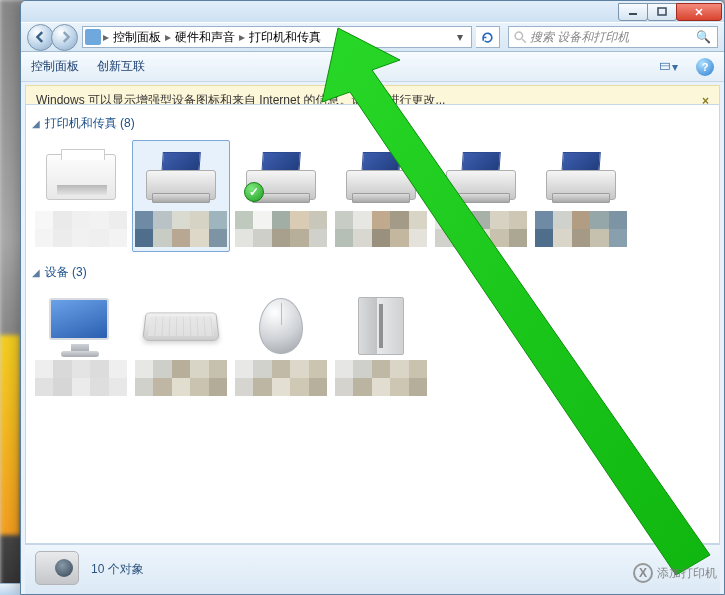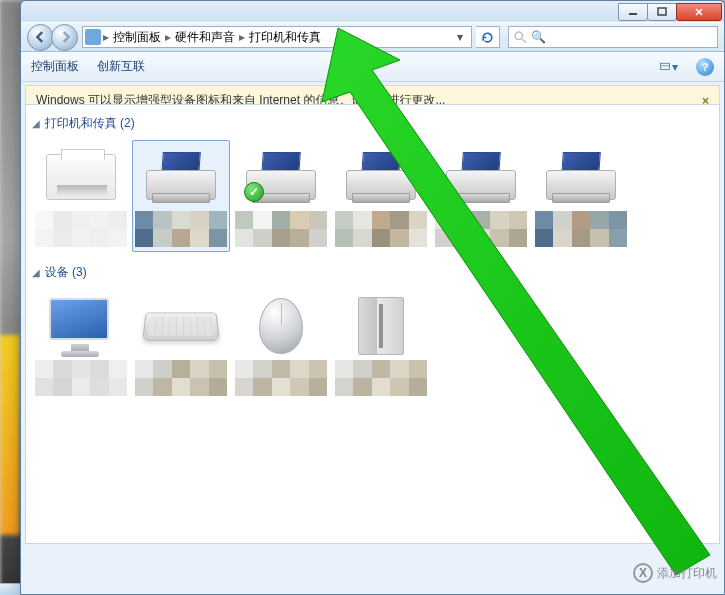--- a/index.html
+++ b/index.html
@@ -147,20 +147,21 @@
       <svg width="13" height="13" viewBox="0 0 12 12">
           <path d="M2 6a4 4 0 1 1 1.3 3" fill="none" stroke="#2a6bbf" stroke-width="1.5"></path>
           <path d="M2 9v-3h3" fill="none" stroke="#2a6bbf" stroke-width="1.5"></path>
         </svg>
     </div>
     <div class="searchbox">
       <svg class="sicon" viewBox="0 0 12 12">
           <circle cx="5" cy="5" r="3.2" fill="none" stroke="#888" stroke-width="1.3"></circle>
           <path d="M8 8l3 3" stroke="#888" stroke-width="1.3"></path>
         </svg>
+      <span style="flex:1;color:#888;font-style:italic">搜索 设备和打印机</span>
       <span class="search-go">🔍</span>
     </div>
   </div>
 
   <div class="toolbar">
     <a href="#">控制面板</a>
     <a href="#">创新互联</a>
     <span class="spacer"></span>
     <span class="tbicon">
         <svg width="16" height="14" viewBox="0 0 16 14">
@@ -174,21 +175,21 @@
 
   <div class="infobar">
     <span class="msg">Windows 可以显示增强型设备图标和来自 Internet 的信息。请单击进行更改...</span>
     <span class="xbtn">×</span>
   </div>
 
   <div class="content">
 
     <div class="group-head">
       <span class="group-caret">◢</span>
-      <span class="group-title">打印机和传真 (2)</span>
+      <span class="group-title">打印机和传真 (8)</span>
     </div>
     <div class="items" id="group0">
         <div class="item">
           <div class="thumb">
             <div class="fax"></div>
           </div>
           <div class="label">
             <div class="pix">
               <span style="background: rgb(247, 247, 247);"></span>
               <span style="background: rgb(234, 234, 234);"></span>
@@ -403,20 +404,26 @@
               <span style="background: rgb(225, 221, 208);"></span>
               <span style="background: rgb(204, 198, 179);"></span>
               <span style="background: rgb(180, 174, 154);"></span>
             </div>
           </div>
         </div>
       </div>
 
   </div>
 
+  <div class="statusbar">
+    <div class="sthumb">
+        <div class="cam"></div>
+      </div>
+    <div class="stext">10 个对象</div>
+  </div>
 
 </div>
 
 <svg class="arrow" width="725" height="595">
   <defs>
     <linearGradient id="ag" x1="0" y1="0" x2="1" y2="1">
       <stop offset="0" stop-color="#28d828"></stop>
         <stop offset="1" stop-color="#0fb60f"></stop>
     </linearGradient>
   </defs>

